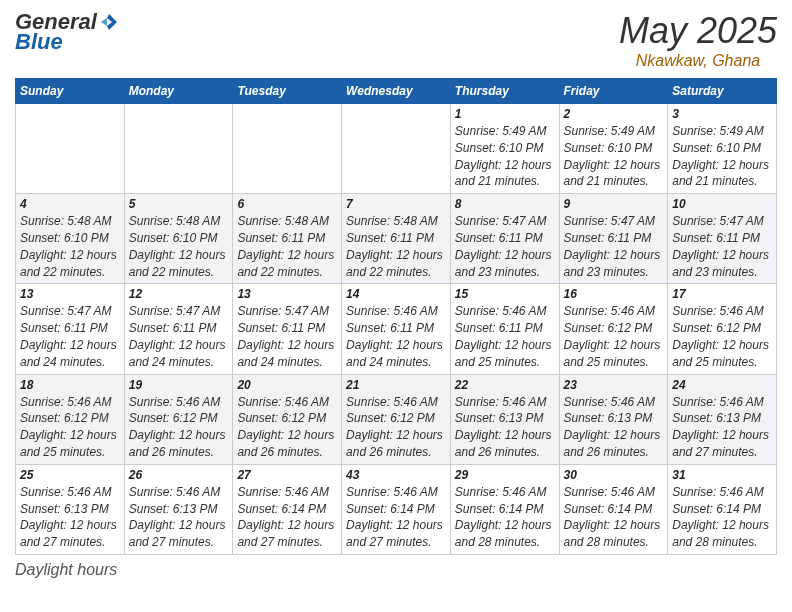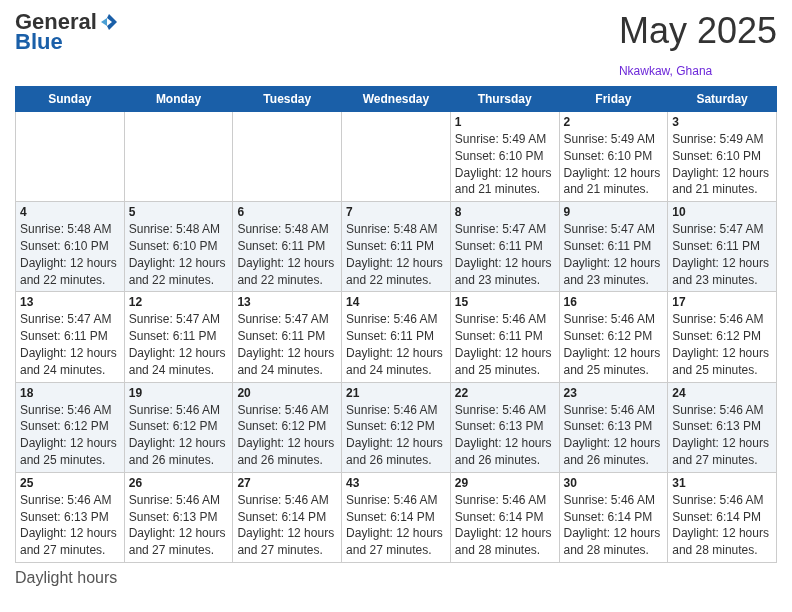--- a/index.html
+++ b/index.html
@@ -7,20 +7,21 @@
       width: 792px;
       height: 612px;
       font-family: Arial, sans-serif;
       background: #fff;
       overflow: hidden;
     }
     .page {
       width: 792px;
       height: 524px;
       padding: 10px 15px;
+      font-style: italic;
     }
     .header {
       display: flex;
       justify-content: space-between;
       align-items: flex-start;
       margin-bottom: 8px;
     }
     .logo {
       display: flex;
       align-items: center;
@@ -31,42 +32,41 @@
       line-height: 1.1;
     }
     .logo-general { color: #333; }
     .logo-blue { color: #1a5fa8; }
     .logo-icon {
       width: 20px;
       height: 20px;
       margin-left: 2px;
     }
     .title-block {
-      text-align: left;
+      text-align: center;
     }
     .month-title {
       font-size: 36px;
       color: #333;
       font-weight: normal;
     }
     .location-title {
-      font-size: 12px;
-      color: #6d28d9;
-      margin-top: 12px;
+      font-size: 16px;
+      color: #a16207;
     }
     .calendar-table {
       width: 100%;
       border-collapse: collapse;
       font-size: 10px;
     }
     .calendar-table th {
       background: #1a5fa8;
       color: white;
       padding: 5px 4px;
-      text-align: center;
+      text-align: left;
       font-size: 12px;
       font-weight: bold;
       border: 1px solid #1a5fa8;
     }
     .calendar-table td {
       border: 1px solid #ccc;
       vertical-align: top;
       padding: 3px 4px;
       width: calc(100%/7);
       height: 80px;

